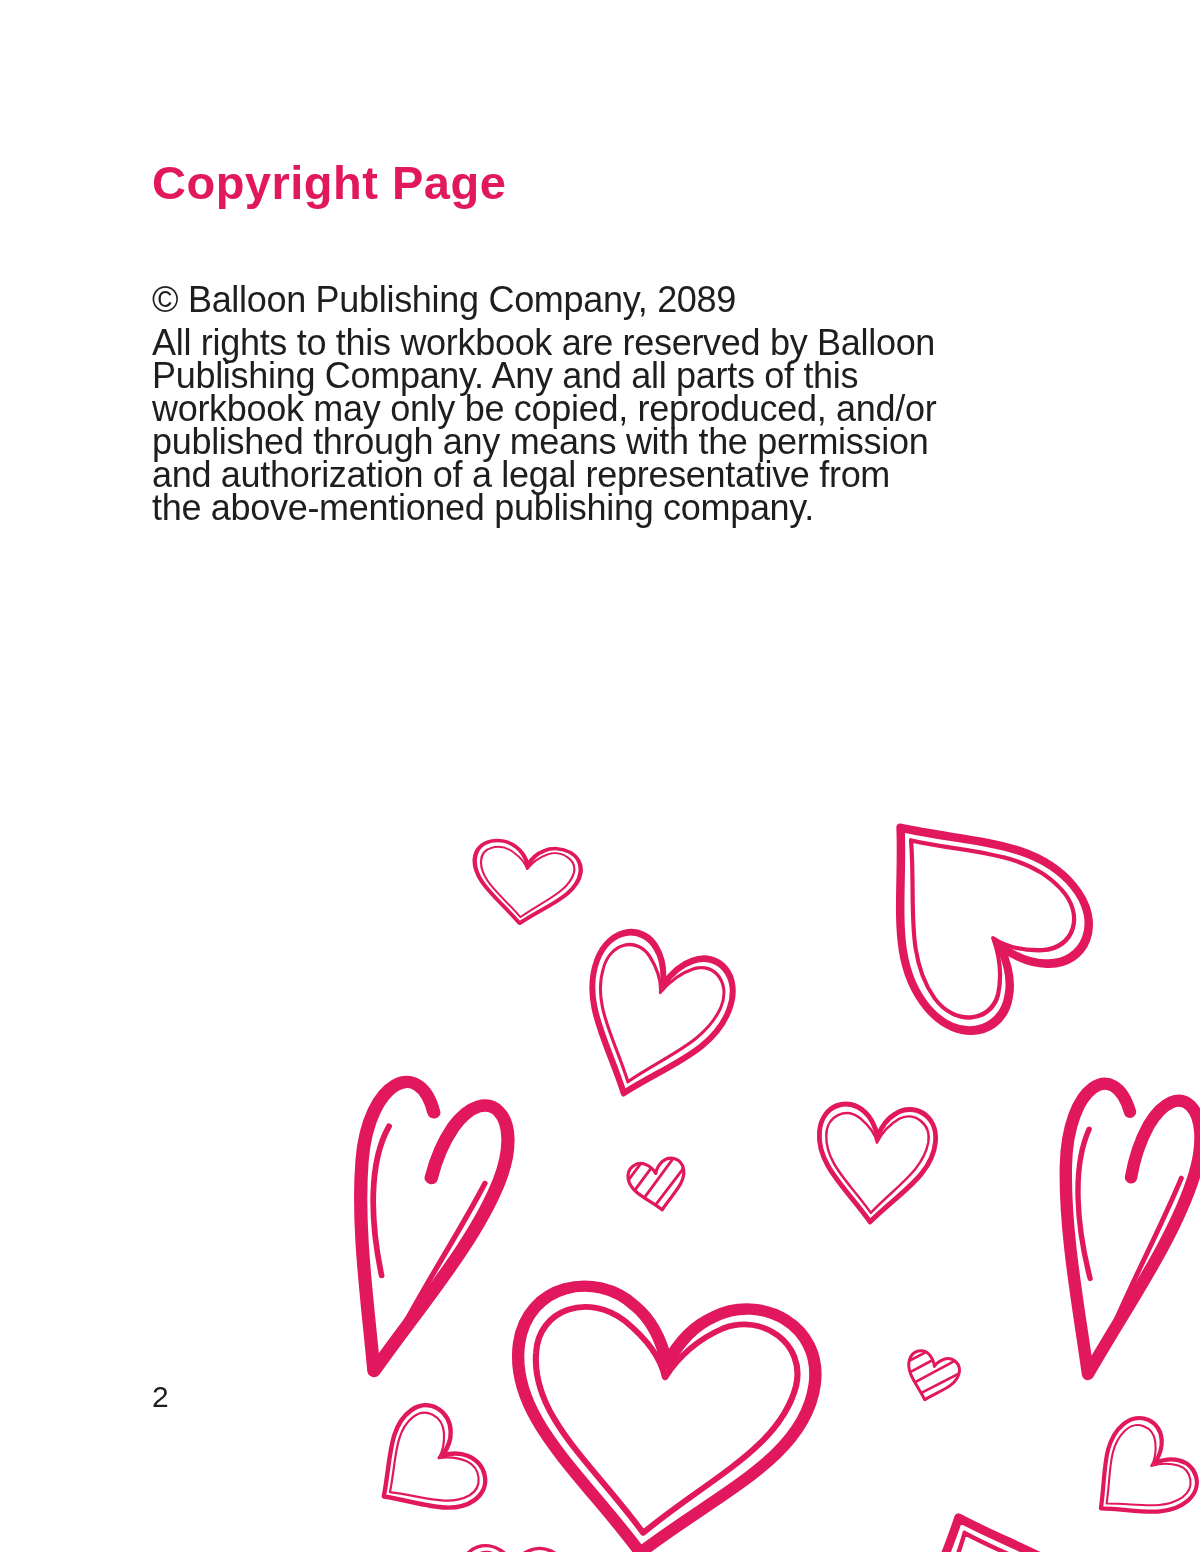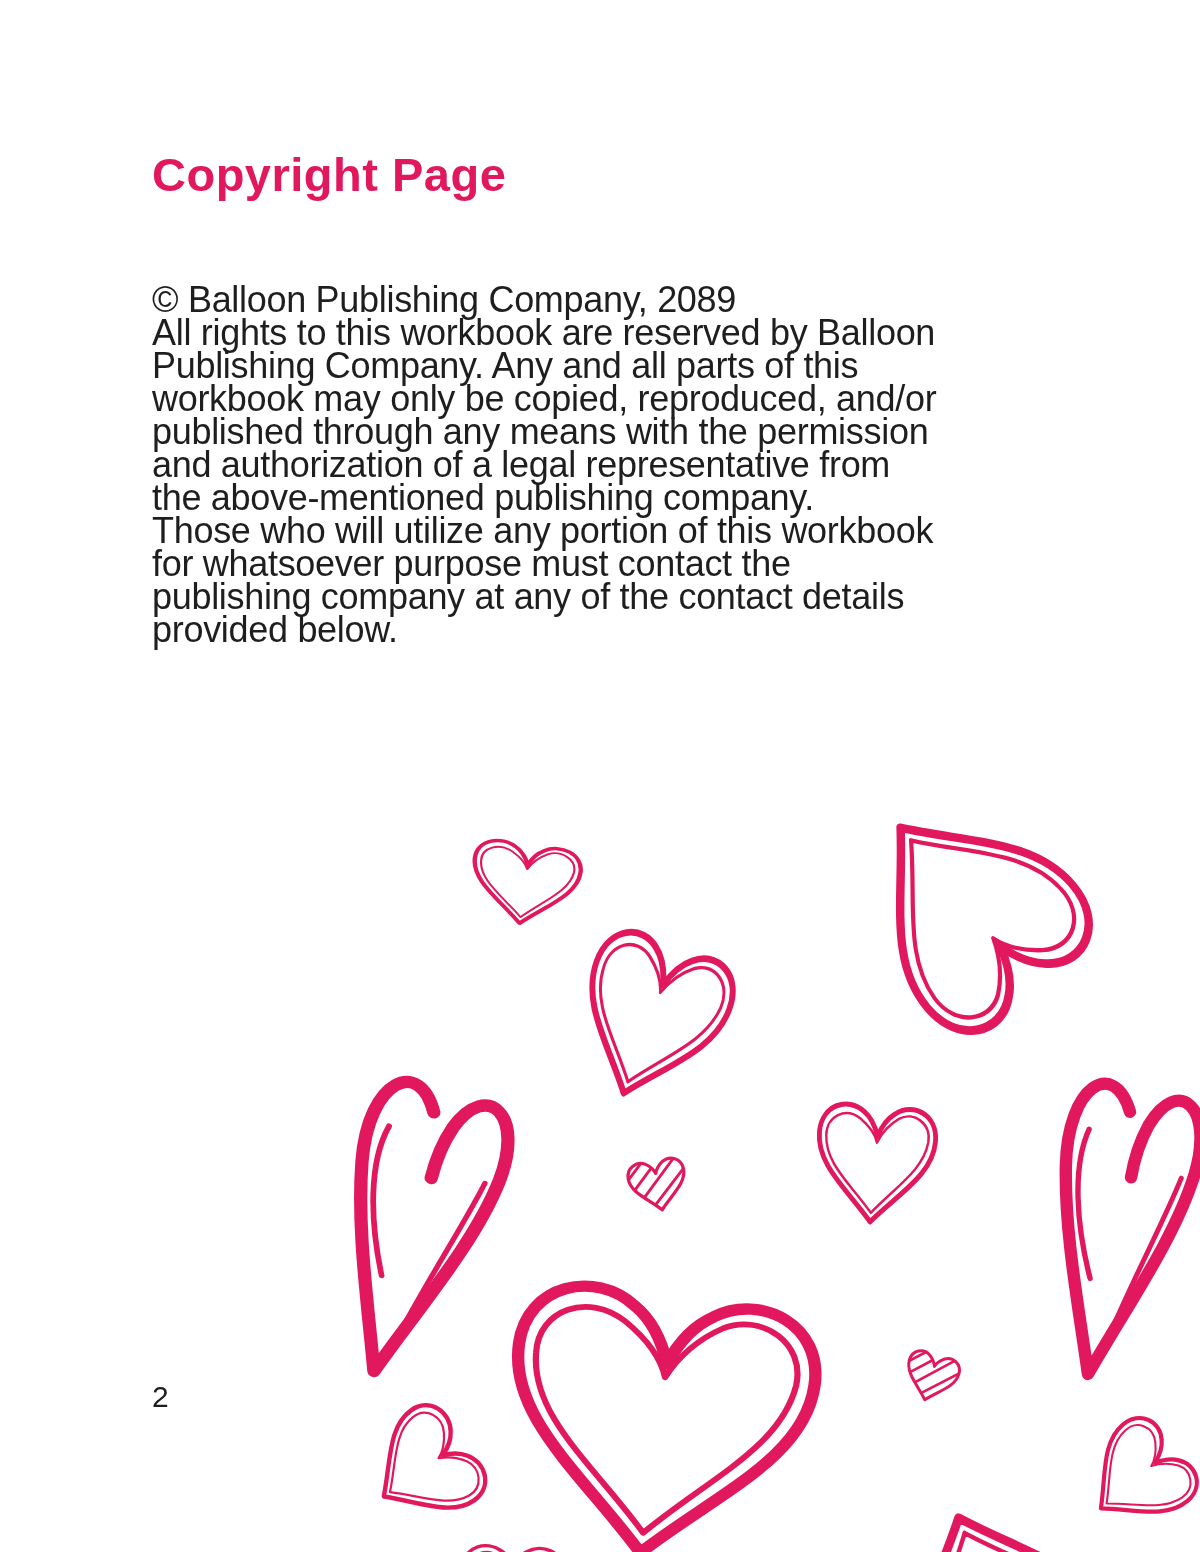--- a/index.html
+++ b/index.html
@@ -11,21 +11,21 @@
     position: relative;
     width: 1200px;
     height: 1552px;
     background: #ffffff;
     overflow: hidden;
     font-family: "Liberation Sans", sans-serif;
   }
   .page-title {
     position: absolute;
     left: 152px;
-    top: 118px;
+    top: 126px;
     font-size: 47px;
     line-height: 1.1;
     font-weight: 800;
     letter-spacing: 0.5px;
     color: #E1185E;
   }
   .text-block {
     position: absolute;
     left: 152px;
     top: 283px;
@@ -33,20 +33,21 @@
     color: #1E1E1E;
     font-size: 36px;
     line-height: 33px;
     letter-spacing: -0.3px;
   }
   .para {
     white-space: pre-line;
     margin: 0 0 0 0;
   }
   .para + .para {
+    margin-top: 10px;
   }
   .page-number {
     position: absolute;
     left: 152px;
     top: 1380px;
     font-size: 30px;
     color: #1E1E1E;
   }
   .hearts-layer {
     position: absolute;
@@ -101,24 +102,20 @@
   <h1 class="page-title">Copyright Page</h1>
 
   <div class="text-block">
     <p class="para">© Balloon Publishing Company, 2089</p>
     <p class="para">All rights to this workbook are reserved by Balloon
 Publishing Company. Any and all parts of this
 workbook may only be copied, reproduced, and/or
 published through any means with the permission
 and authorization of a legal representative from
 the above-mentioned publishing company.</p>
-    <p class="para">Those who will utilize any portion of this workbook
-for whatsoever purpose must contact the
-publishing company at any of the contact details
-provided below.</p>
   </div>
 
   <div class="page-number">2</div>
 
   <div class="hearts-layer">
     <svg class="heart" style="left:460px;top:833px;width:130px;height:103px;transform:rotate(8deg)" viewBox="0 0 100 100" preserveAspectRatio="none">
         <use href="#g-sketch-heart"></use>
       </svg>
     <svg class="heart" style="left:564px;top:920px;width:172px;height:202px;transform:rotate(20deg)" viewBox="0 0 100 100" preserveAspectRatio="none">
         <use href="#g-sketch-heart"></use>

